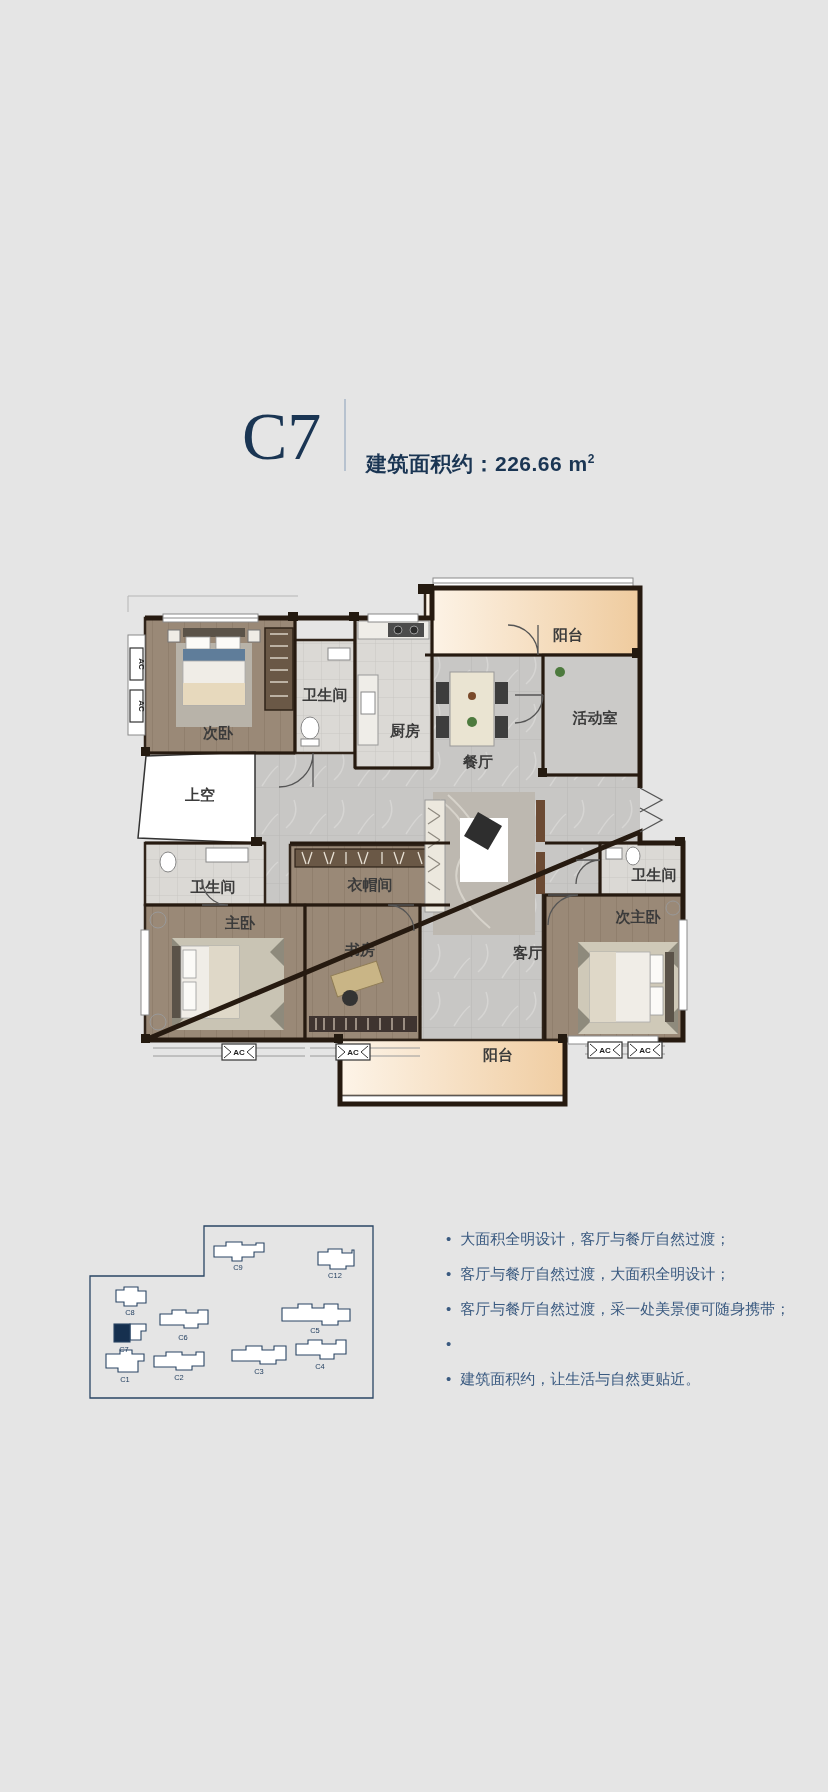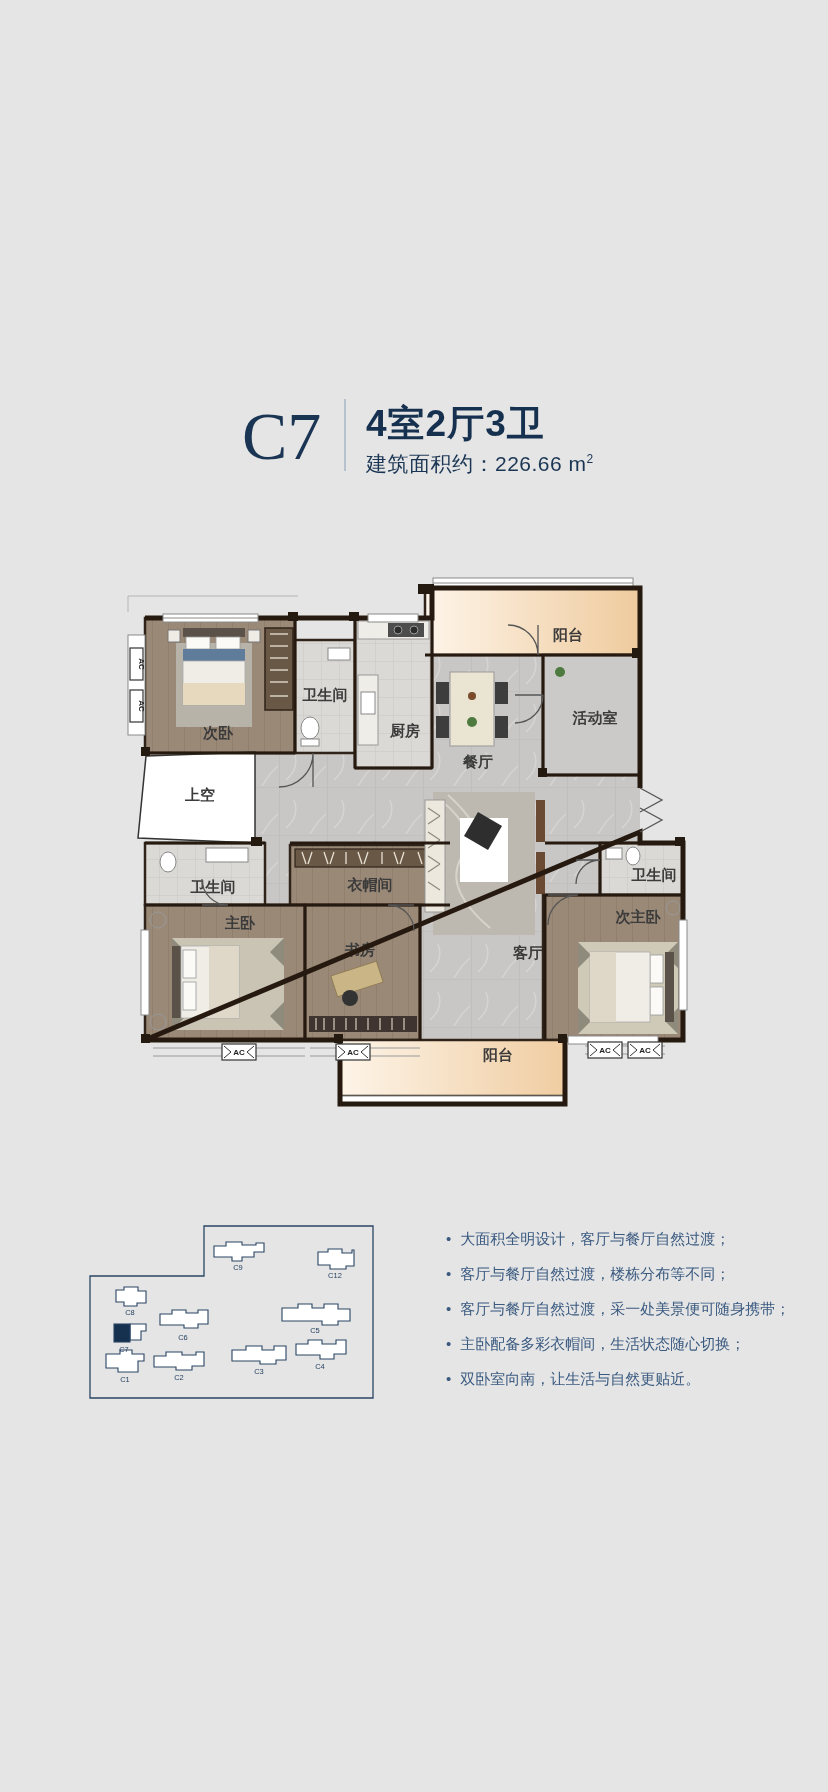--- a/index.html
+++ b/index.html
@@ -5,21 +5,21 @@
   html,body{margin:0;padding:0;background:#ffffff;}
   #page{position:relative;width:828px;height:1792px;background:#e5e5e5;overflow:hidden;
         font-family:"Liberation Sans","DejaVu Sans",sans-serif;}
   
   .unit-code{position:absolute;left:242px;top:404px;width:100px;
              font-family:"Liberation Serif","DejaVu Serif",serif;
              font-size:68px;line-height:64px;color:#1a3553;}
   .hdr-divider{position:absolute;left:344px;top:399px;width:2px;height:72px;background:#b7c2cf;}
   .hdr-title{position:absolute;left:366px;top:399px;font-size:37px;font-weight:800;
              color:#16304f;letter-spacing:1px;white-space:nowrap;}
-  .hdr-sub{position:absolute;left:366px;top:450px;font-size:21px;font-weight:400;
+  .hdr-sub{position:absolute;left:366px;top:450px;font-size:21px;font-weight:700;
            color:#1a3553;letter-spacing:.5px;white-space:nowrap;}
   .hdr-sub sup{font-size:12px;}
   
   .floorplan{position:absolute;left:88px;top:500px;width:620px;height:610px;}
   
   .siteplan{position:absolute;left:86px;top:1222px;width:292px;height:180px;}
   
   .features{position:absolute;left:446px;top:1228px;width:340px;list-style:none;margin:0;padding:0;}
   .features li{display:flex;align-items:flex-start;margin:0 0 14px 0;color:#3a5a80;
                font-size:15px;line-height:21px;white-space:nowrap;}
@@ -32,21 +32,20 @@
   .ac-label{font-size:8px;font-weight:700;fill:#222;text-anchor:middle;}
   .bldg-label{font-size:7.5px;fill:#1d3a5c;text-anchor:middle;}
 </style>
 </head>
 <body>
 
 <div id="page">
 
   <div class="unit-code">C7</div>
   <div class="hdr-divider"></div>
-  <div class="hdr-title">4室2厅3卫</div>
   <div class="hdr-sub"><span>建筑面积约：</span><span>226.66</span>&nbsp;<span>m</span><sup>2</sup></div>
 
   <svg class="floorplan" viewBox="0 0 620 610" xmlns="http://www.w3.org/2000/svg">
     <defs>
       <pattern id="wood" width="16" height="16" patternUnits="userSpaceOnUse">
         <rect width="16" height="16" fill="#9a8977"></rect>
         <line x1="0" y1="0" x2="0" y2="16" stroke="#897866" stroke-width="1.2"></line>
       </pattern>
       <pattern id="tile" width="18" height="18" patternUnits="userSpaceOnUse">
         <rect width="18" height="18" fill="#dbd9d5"></rect>
@@ -315,30 +314,29 @@
     </g>
   </svg>
 
   <ul class="features">
     <li>
         <span class="dot">•</span>
         <span>大面积全明设计，客厅与餐厅自然过渡；</span>
       </li>
     <li>
         <span class="dot">•</span>
-        <span>客厅与餐厅自然过渡，楼栋分布等不同；</span>
+        <span>客厅与餐厅自然过渡，大面积全明设计；</span>
       </li>
     <li>
         <span class="dot">•</span>
         <span>客厅与餐厅自然过渡，采一处美景便可随身携带；</span>
       </li>
     <li>
         <span class="dot">•</span>
-        <span>主卧配备多彩衣帽间，生活状态随心切换；</span>
-      </li>
-    <li>
-        <span class="dot">•</span>
-        <span>双卧室向南，让生活与自然更贴近。</span>
+      </li>
+    <li>
+        <span class="dot">•</span>
+        <span>建筑面积约，让生活与自然更贴近。</span>
       </li>
   </ul>
 
 
 </div>
 
 </body></html>

